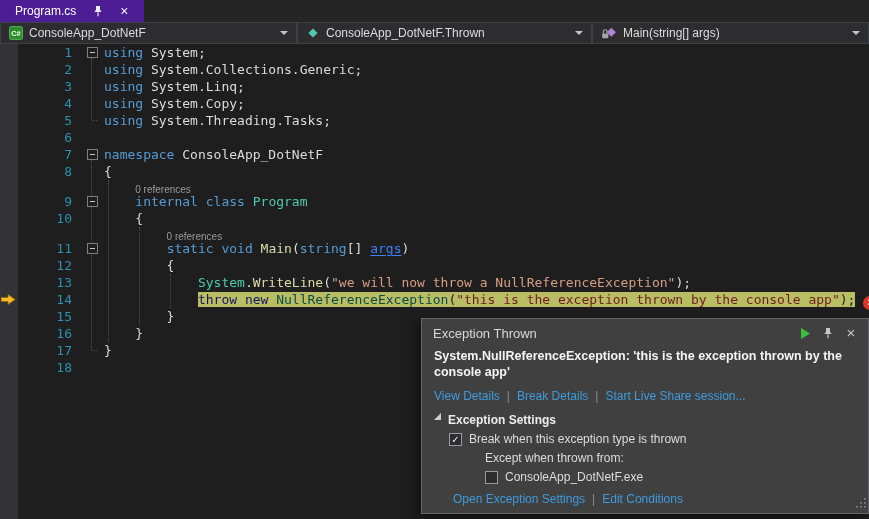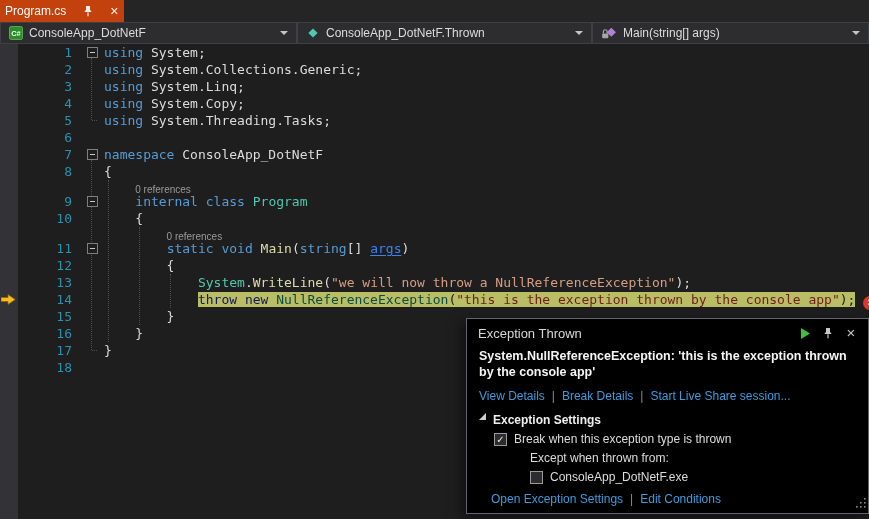--- a/index.html
+++ b/index.html
@@ -2,21 +2,21 @@
 <html><head>
 <meta charset="utf-8">
 <style>
   * { margin:0; padding:0; box-sizing:border-box; }
   body { background:#111; }
   .app{ position:relative; width:869px; height:519px; background:#1E1E1E; overflow:hidden;
         font-family:"Liberation Sans",sans-serif; }
 
   
   .tabbar{ height:22px; background:#252526; display:flex; align-items:stretch; }
-  .tab{ display:flex; align-items:center; gap:17px; padding:0 5px; background:#c2410c; color:#fff;
+  .tab{ display:flex; align-items:center; gap:17px; padding:0 15px; background:#4c1d95; color:#fff;
         font-size:12px; cursor:default; }
   .tab-close{ font-size:14px; line-height:14px; color:#fff; opacity:.95; }
   .tab-pin svg{ display:block; }
 
   
   .navbar{ height:22px; background:#252526; display:flex; }
   .combo{ display:flex; align-items:center; gap:6px; padding:0 8px; background:#2D2D30;
           border:1px solid #3F3F46; color:#DCDCDC; font-size:12px; }
   .combo-1{ width:297px; } .combo-2{ width:295px; } .combo-3{ flex:1; }
   .chev{ margin-left:auto; width:0; height:0; border-left:4px solid transparent;
@@ -42,39 +42,39 @@
   .tk-kw{ color:#569CD6; } .tk-pl{ color:#DCDCDC; } .tk-ty{ color:#4EC9B0; }
   .tk-me{ color:#DCDCAA; } .tk-st{ color:#D69D85; }
   .tk-ul{ color:#3b82f6; text-decoration:underline; text-underline-offset:2px; }
   .hl{ background:#B9BE64; }
   .tk-hkw{ color:#14145F; } .tk-hpl{ color:#1A1A1A; } .tk-hty{ color:#0B4B45; } .tk-hst{ color:#6F1E1E; }
   .erricon{ display:inline-block; width:14px; height:14px; border-radius:50%; background:#E0352B;
             color:#fff; font:bold 10px/14px "Liberation Sans",sans-serif; text-align:center;
             margin-left:8px; vertical-align:-2px; }
 
   
-  .popup{ position:absolute; right:0; top:274px; width:403px; height:196px; background:#000000;
+  .popup{ position:absolute; right:0; top:274px; width:448px; height:196px; background:#404040;
           border:1px solid #63676B; box-shadow:-4px 4px 12px rgba(0,0,0,.5); z-index:10;
           color:#DCDCDC; font-size:12px; }
   .p-head{ display:flex; align-items:center; padding:6px 8px 2px 11px; }
   .p-title{ font-size:13px; color:#D8D8D8; flex:1; }
   .p-ico{ width:18px; height:16px; display:flex; align-items:center; justify-content:center; margin-left:5px; }
   .p-close{ font-size:15px; color:#C8C8C8; line-height:14px; }
   .p-msg{ padding:5px 14px 0 12px; font-weight:bold; font-size:12.5px; line-height:16px; color:#F4F4F4; }
   .p-links{ padding:9px 12px 0; }
   .lnk{ color:#3E9BDD; cursor:pointer; }
   .sep{ color:#8A8A8A; margin:0 7px; }
   .p-sec{ display:flex; align-items:flex-start; gap:7px; padding:10px 12px 0; }
   .tri{ width:0; height:0; border-bottom:7px solid #CFCFCF; border-left:7px solid transparent; }
   .p-sec-label{ font-weight:600; color:#EDEDED; }
   .p-row{ display:flex; align-items:center; gap:7px; padding:5px 12px 0 27px; }
   .p-row.sub{ padding-left:63px; }
   .cbx{ width:13px; height:13px; border:1px solid #9B9B9B; background:#2D2D30; flex:none;
         font:bold 10px/11px "DejaVu Sans",sans-serif; color:#EDEDED; text-align:center; }
-  .p-footer{ padding:8px 12px 0 24px; }
+  .p-footer{ padding:8px 12px 0 31px; }
   .grip{ position:absolute; right:2px; bottom:2px; }
 </style>
 </head>
 <body>
 
 <div class="app">
 
   <div class="tabbar">
     <div class="tab">
       <span>Program.cs</span>

